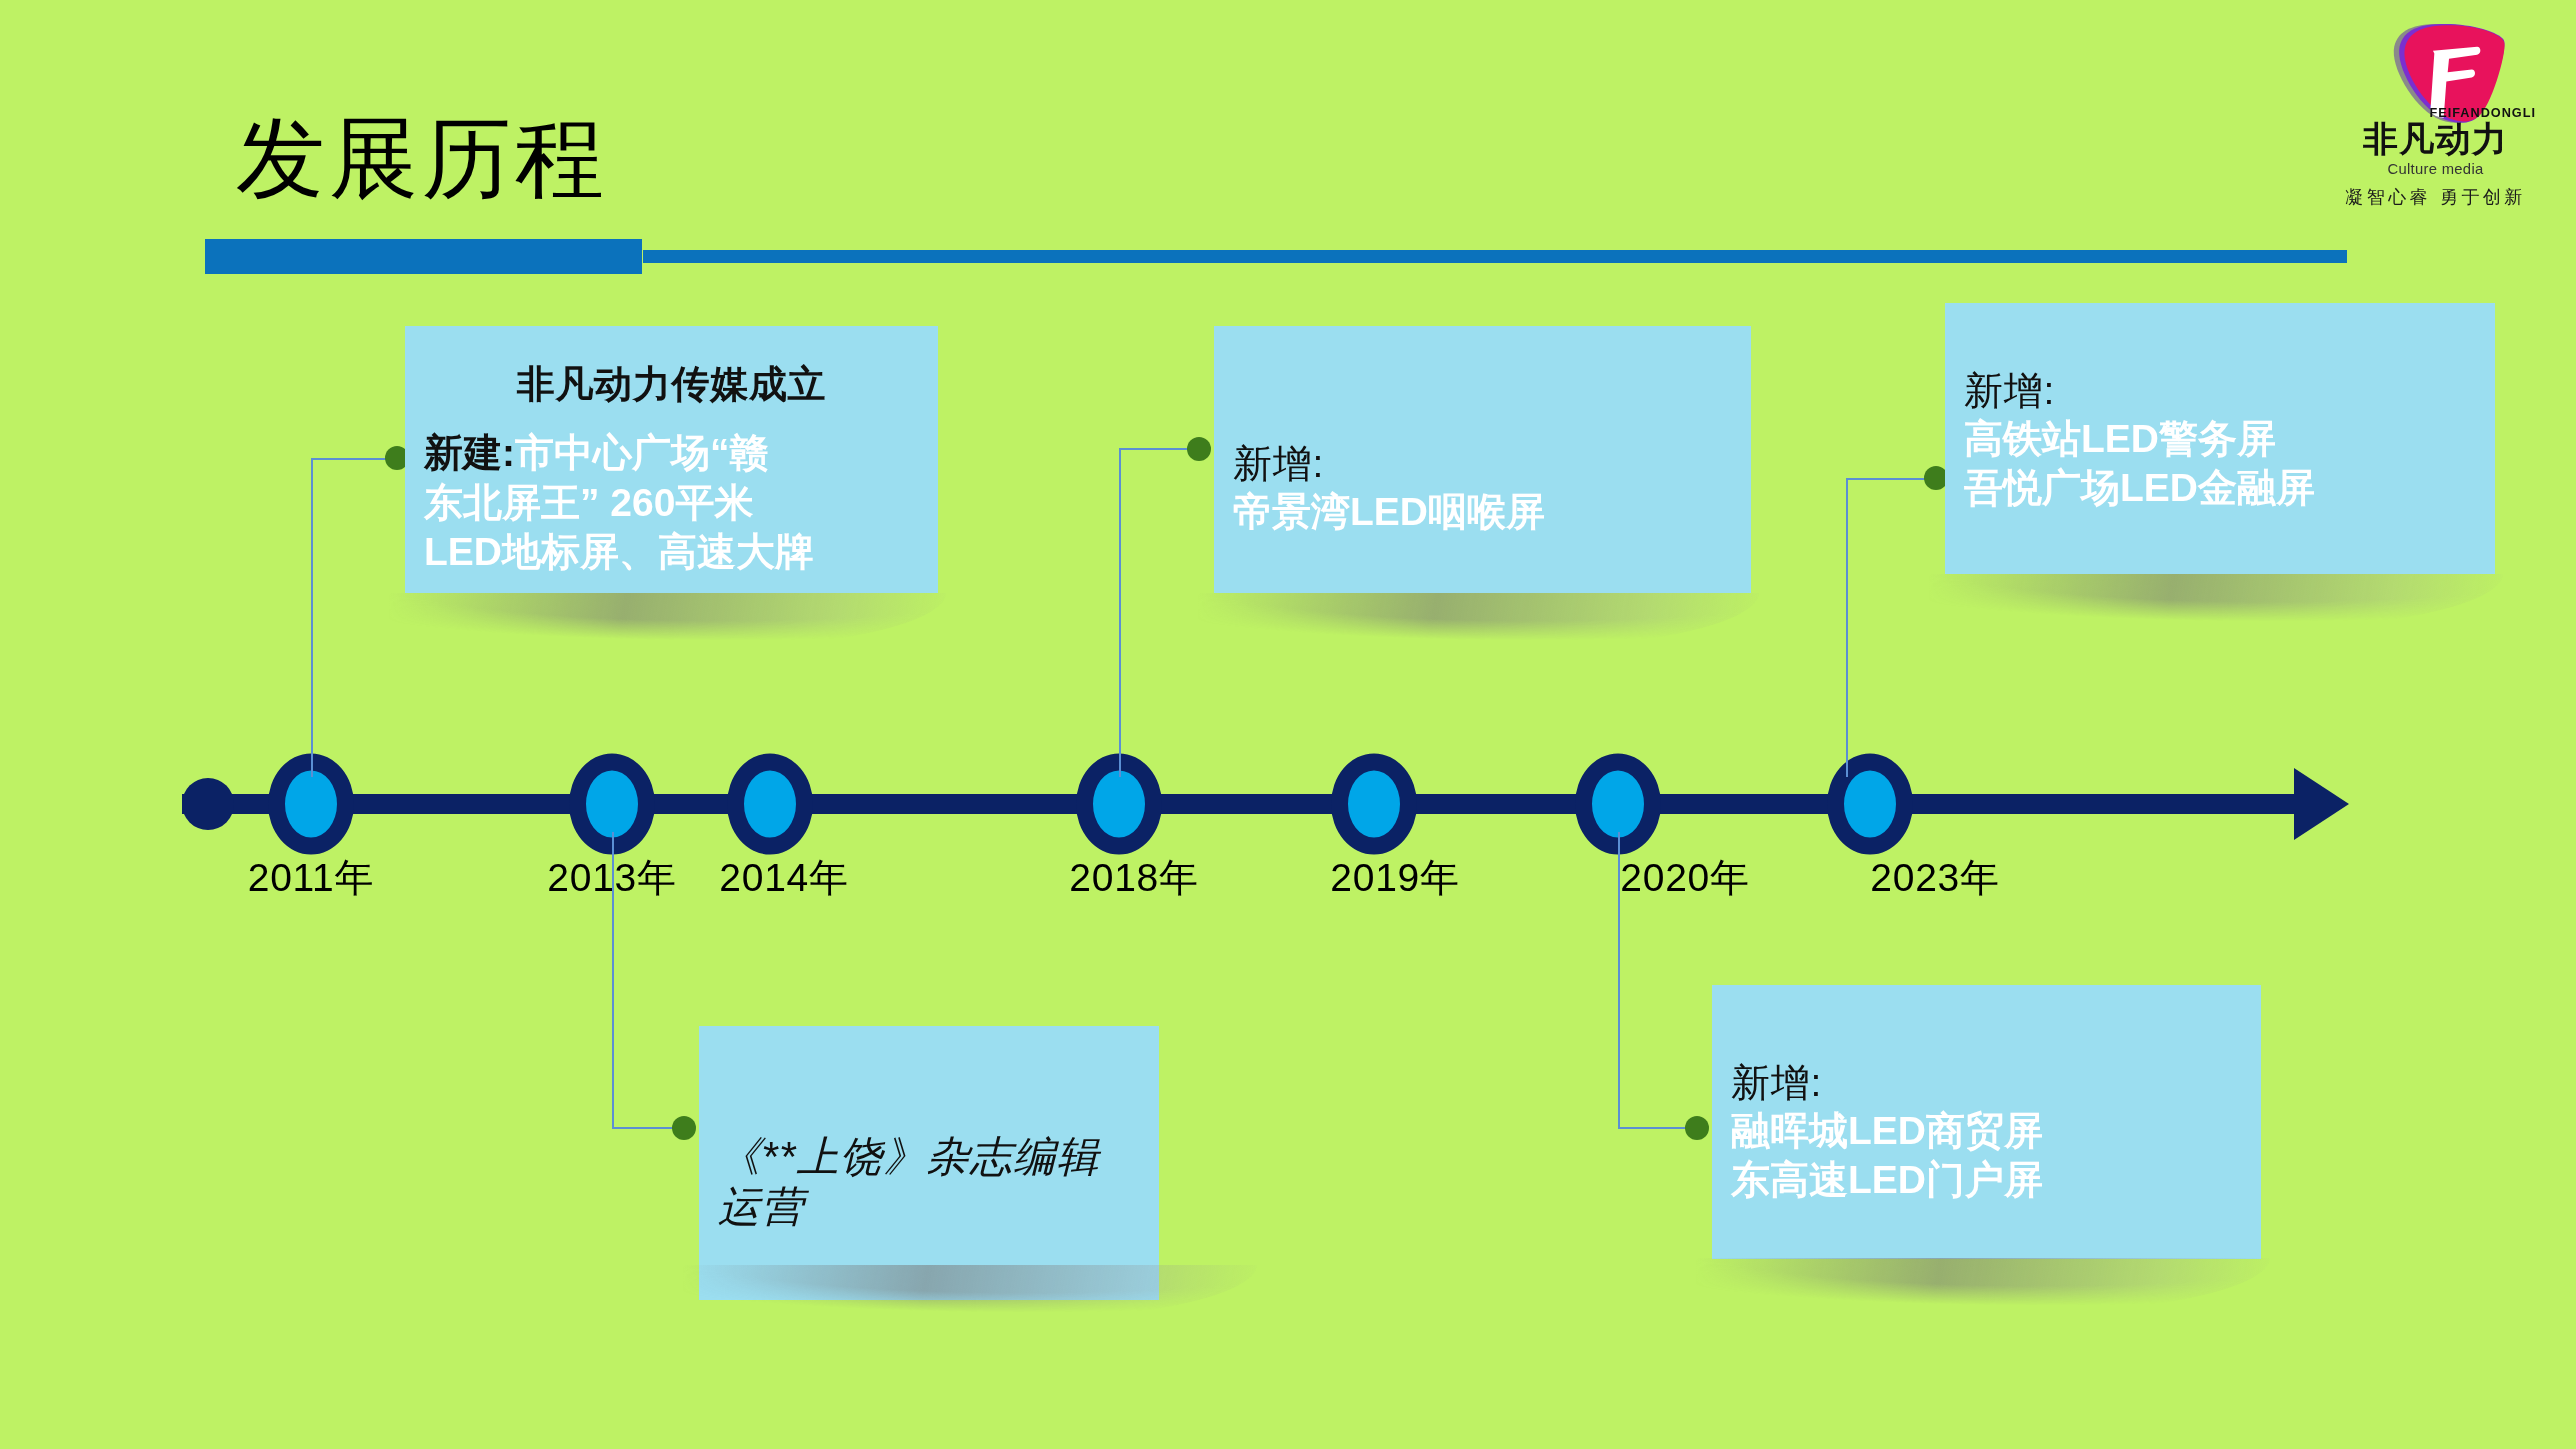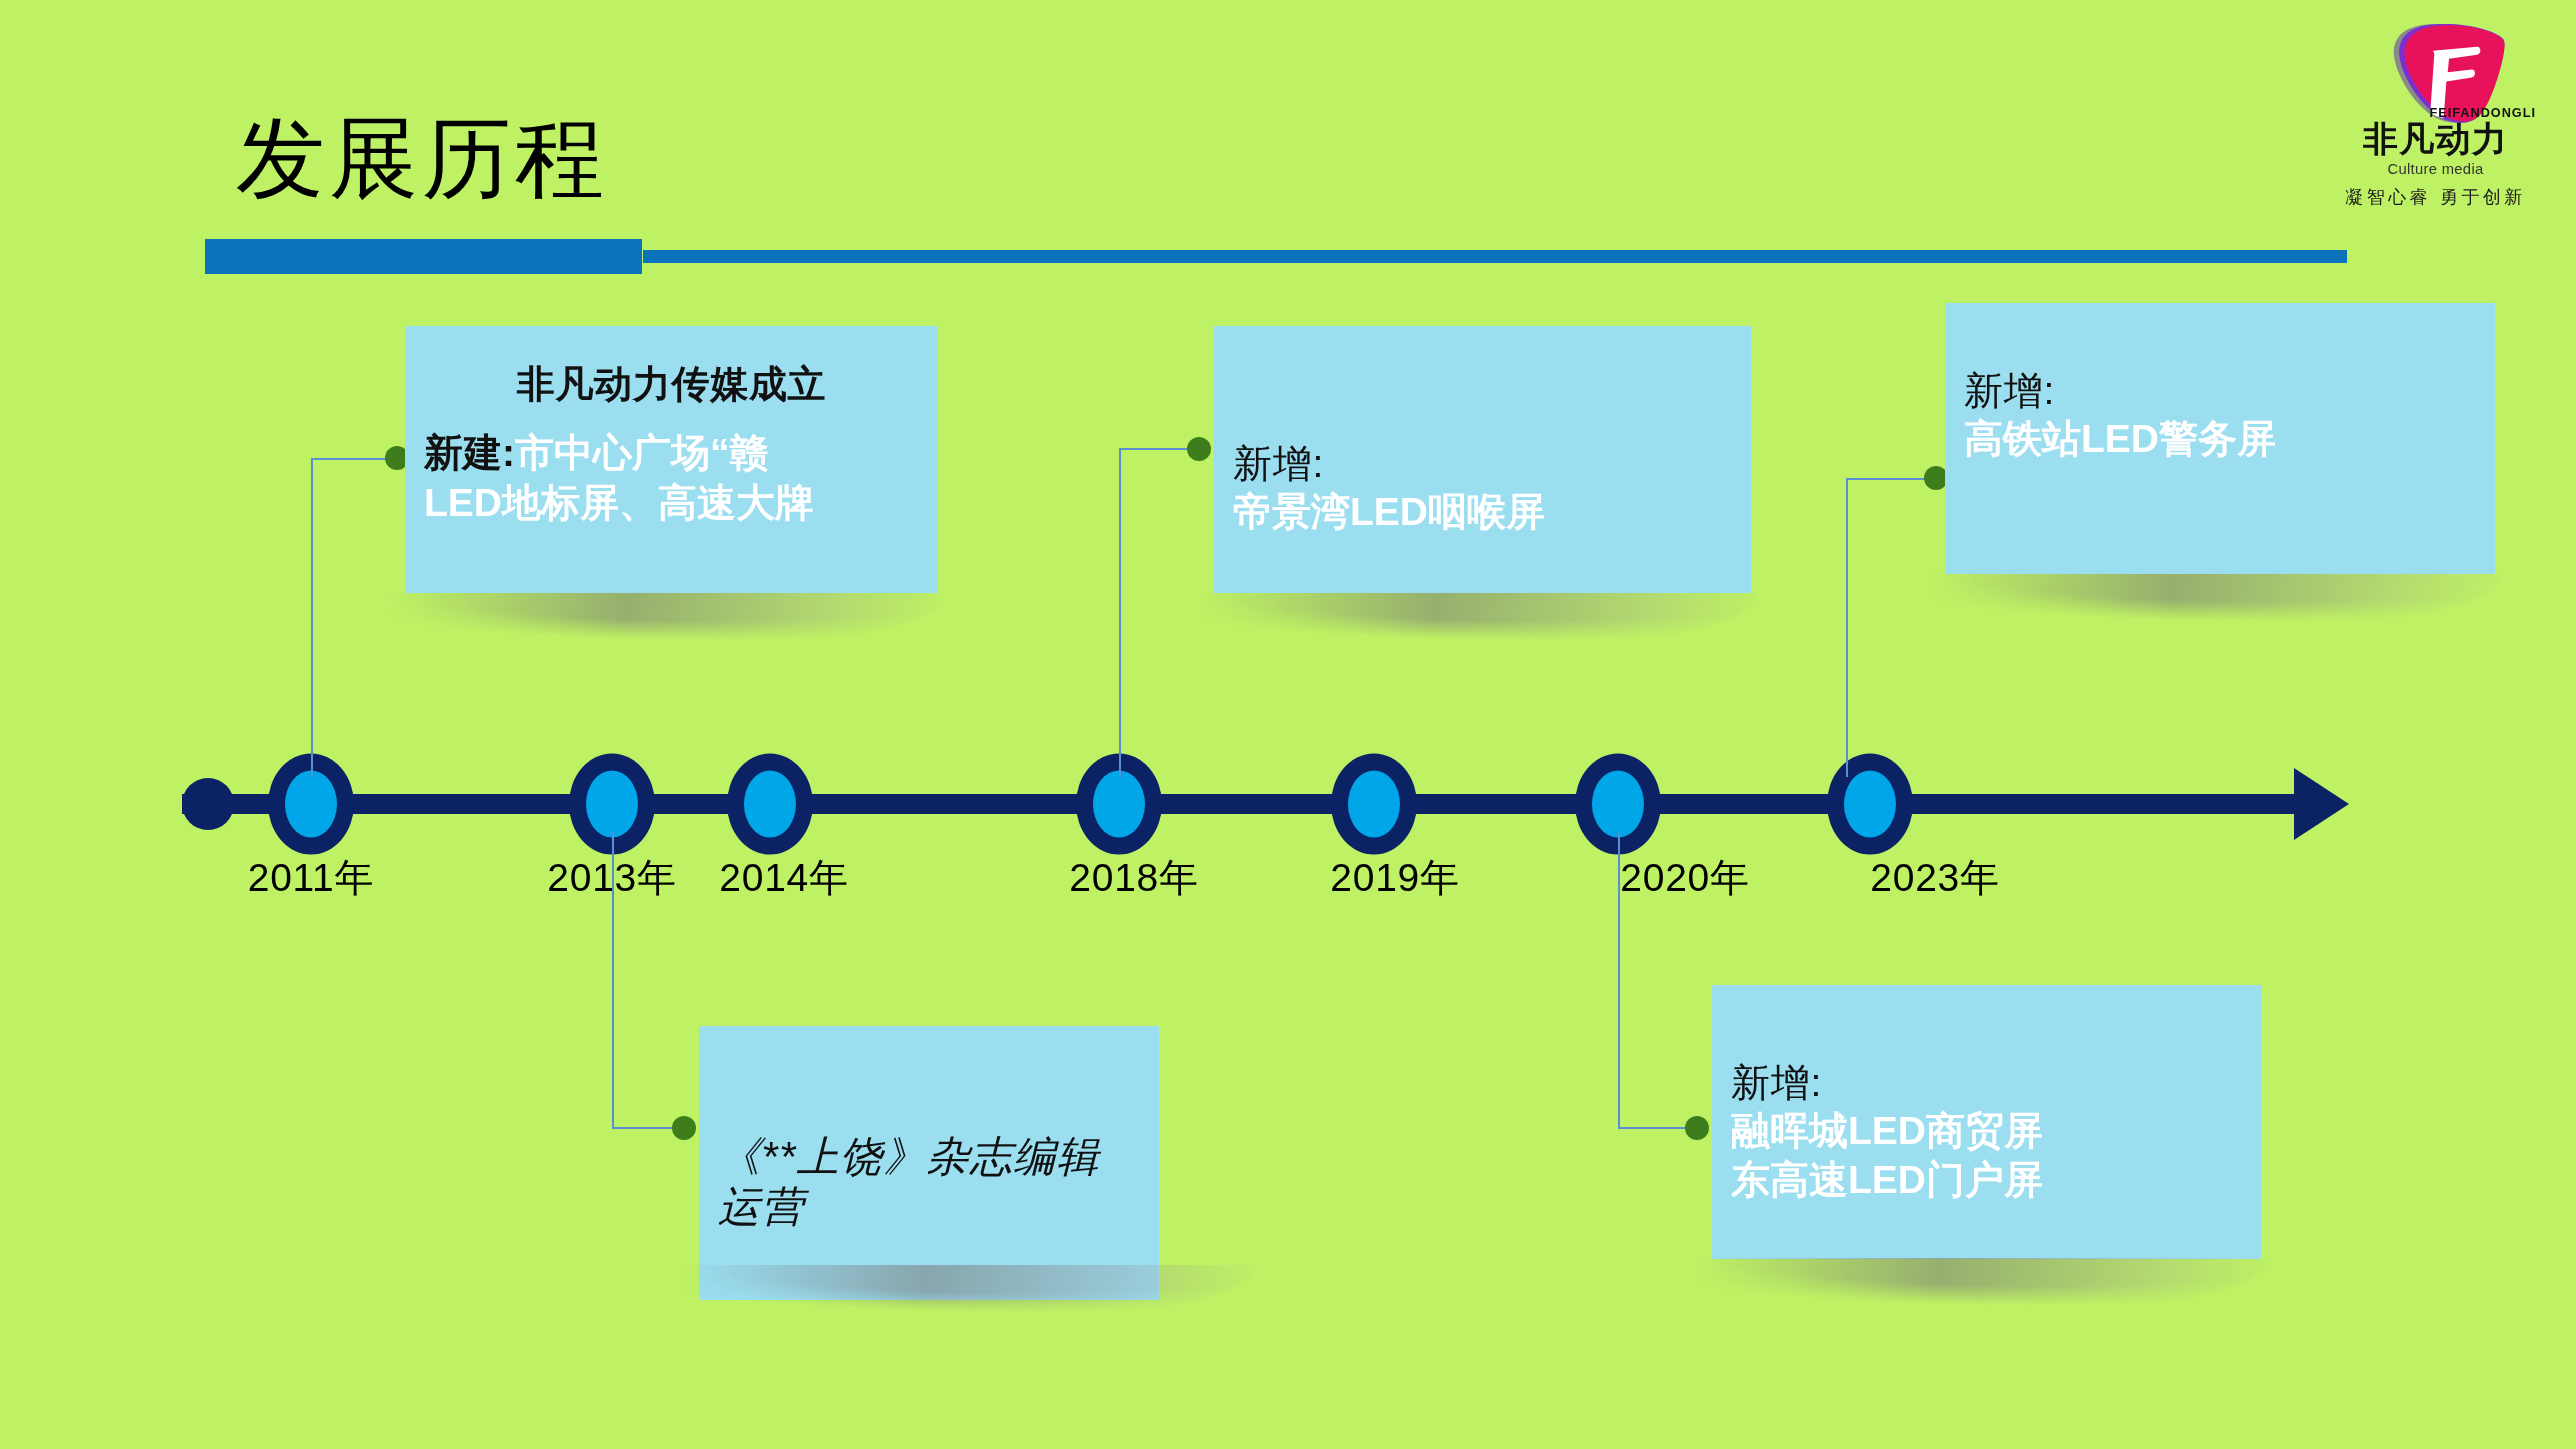--- a/index.html
+++ b/index.html
@@ -159,38 +159,40 @@
     <div class="v" style="left:1846px;top:478px;height:299px;"></div>
     <div class="h" style="left:1846px;top:478px;width:90px;"></div>
   </div>
   <div class="dot" style="left:1936px;top:478px;"></div>
 
   <div class="card" style="left:405px;top:326px;width:533px;height:267px;">
     <div class="card-inner">
       <div class="c-title">非凡动力传媒成立</div>
       <div class="mixed">
         <span class="k">新建:</span><span class="w">市中心广场“赣</span><br>
+        <span class="w ln">东北屏王” 260平米</span>
         <span class="w ln">LED地标屏、高速大牌</span>
       </div>
     </div>
   </div>
   <div class="card-shadow" style="left:389px;top:593px;width:557px;"></div>
 
   <div class="card" style="left:1214px;top:326px;width:537px;height:267px;">
     <div class="card-inner" style="padding-top:114px;">
       <div class="lbl ln">新增:</div>
       <div class="hl ln">帝景湾LED咽喉屏</div>
     </div>
   </div>
   <div class="card-shadow" style="left:1198px;top:593px;width:561px;"></div>
 
   <div class="card" style="left:1945px;top:303px;width:550px;height:271px;">
     <div class="card-inner" style="padding-top:64px;">
       <div class="lbl ln">新增:</div>
       <div class="hl ln">高铁站LED警务屏</div>
+      <div class="hl ln">吾悦广场LED金融屏</div>
     </div>
   </div>
   <div class="card-shadow" style="left:1929px;top:574px;width:574px;"></div>
 
   <div class="card" style="left:699px;top:1026px;width:460px;height:274px;font-style:italic;">
     <div class="card-inner" style="padding-top:106px;">
       <div class="plain">《**上饶》杂志编辑运营</div>
     </div>
   </div>
   <div class="card-shadow" style="left:683px;top:1265px;width:574px;"></div>

